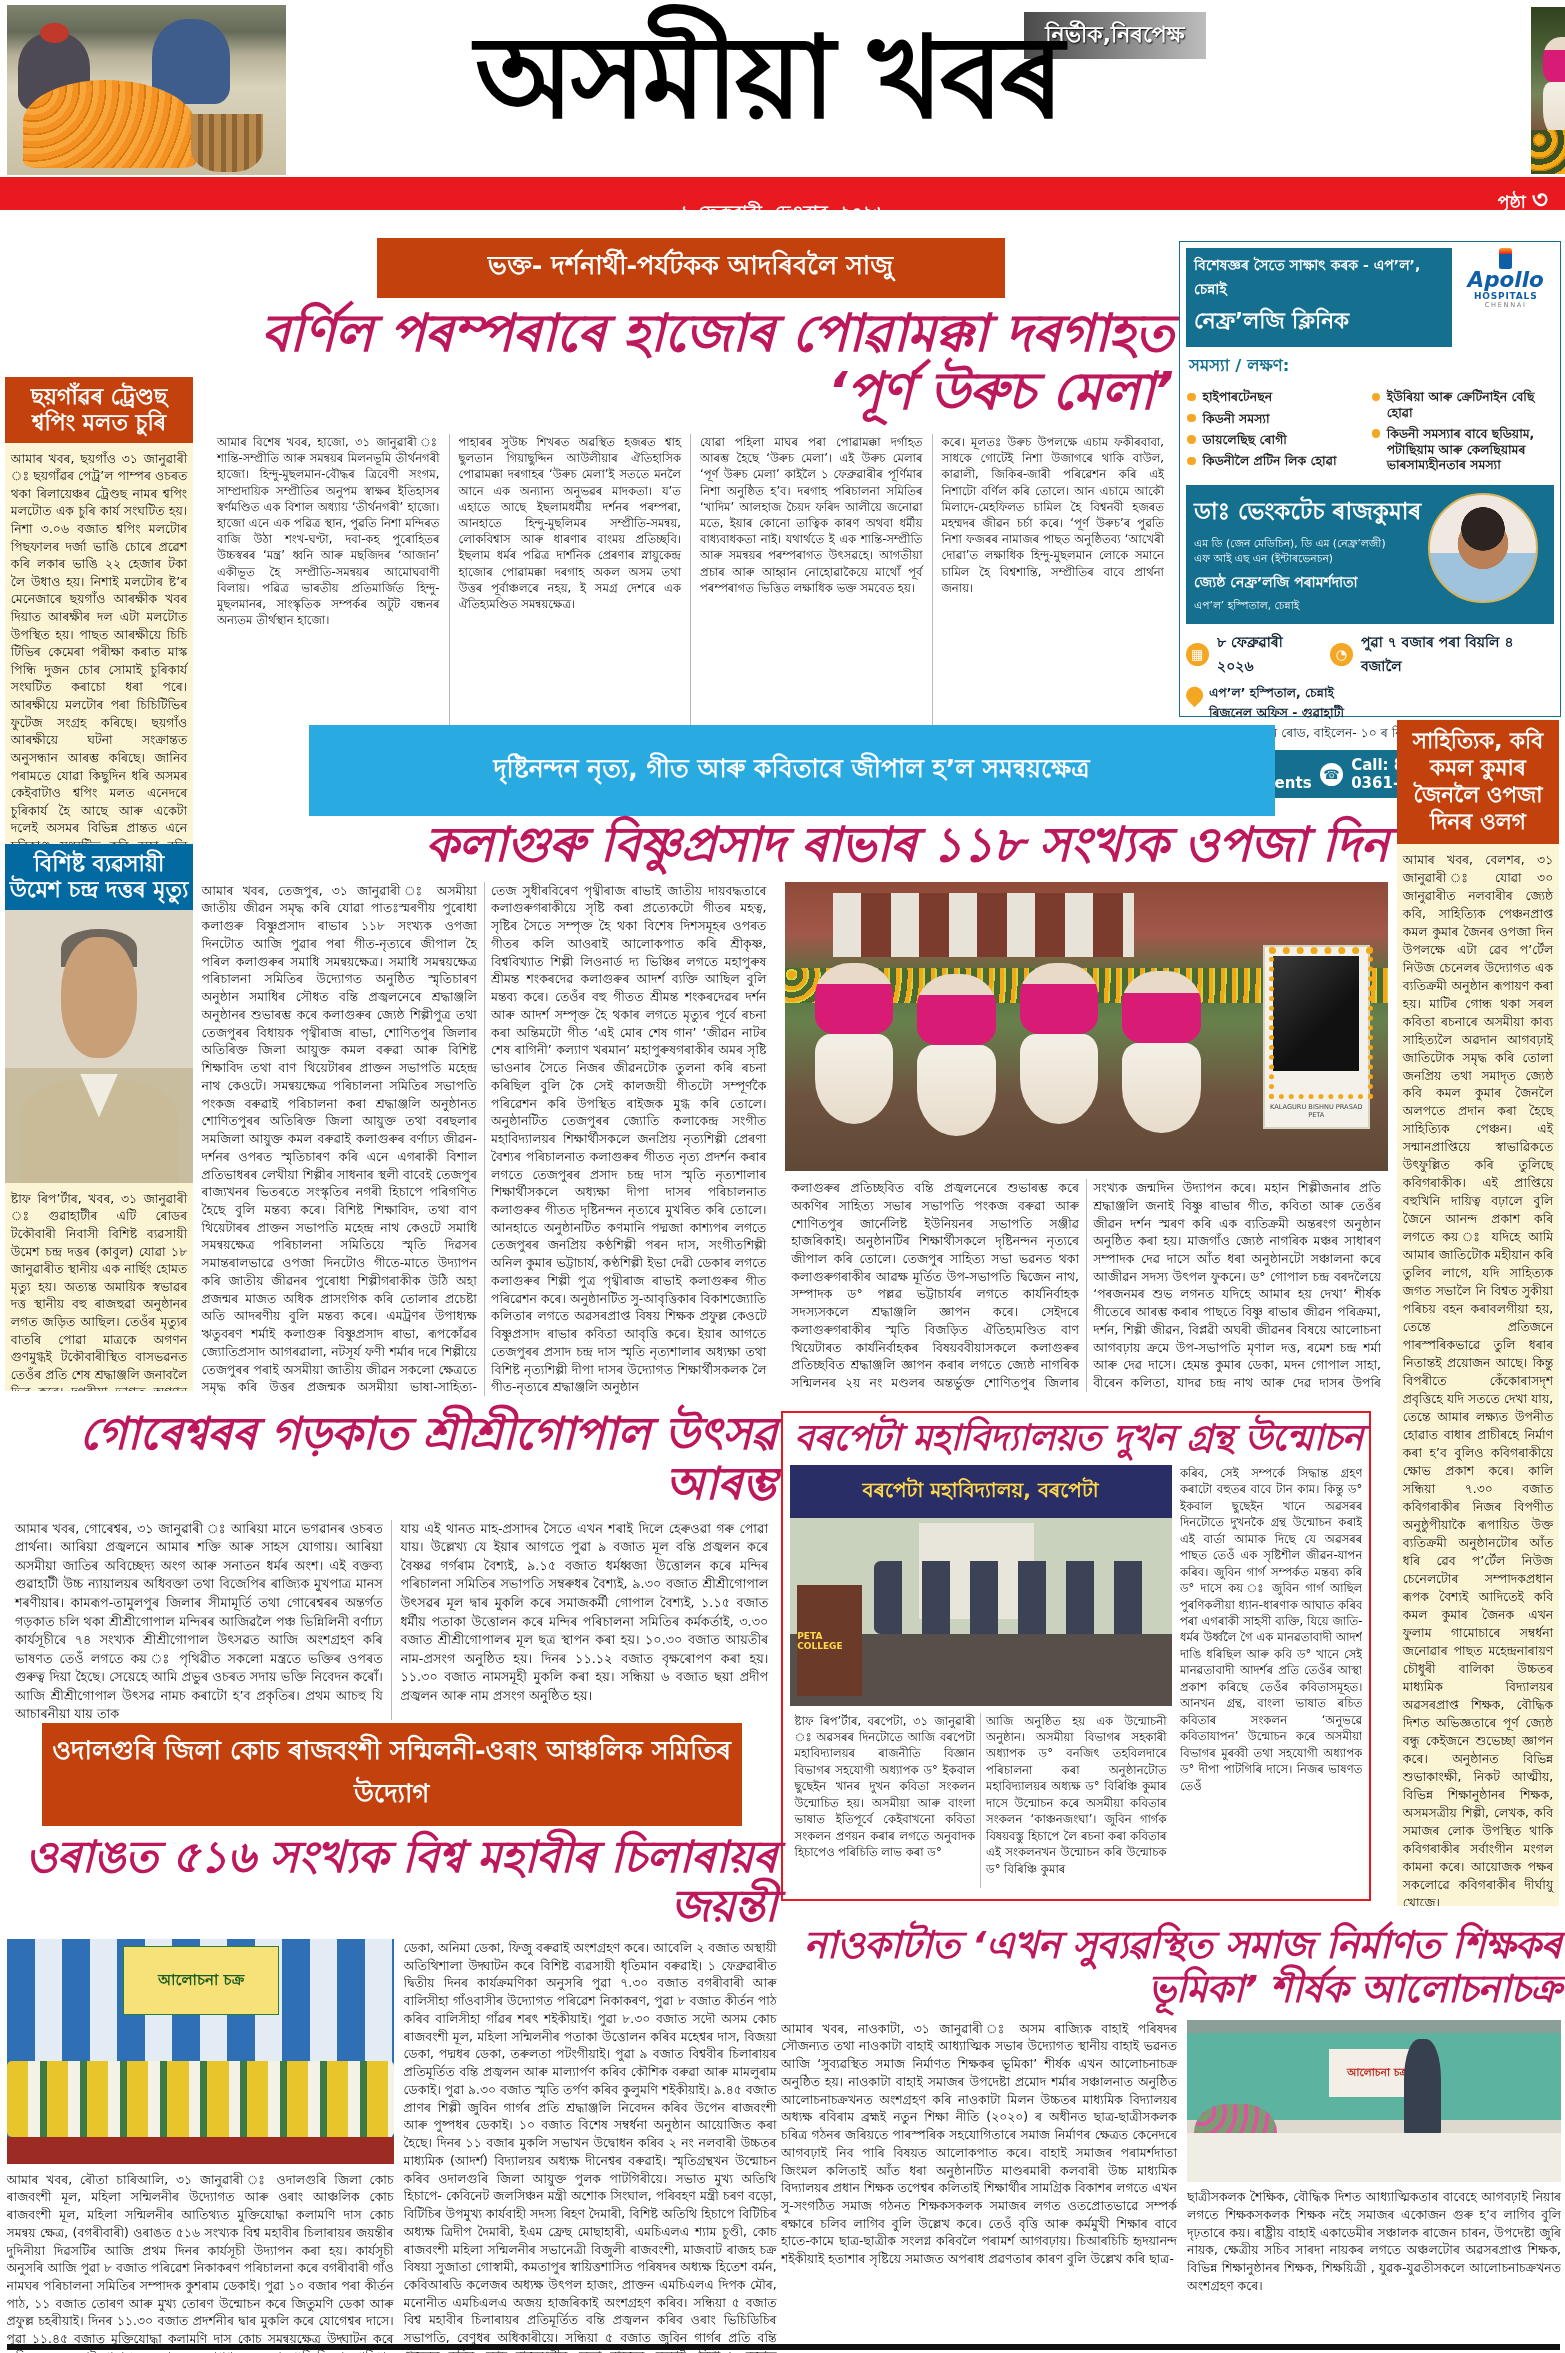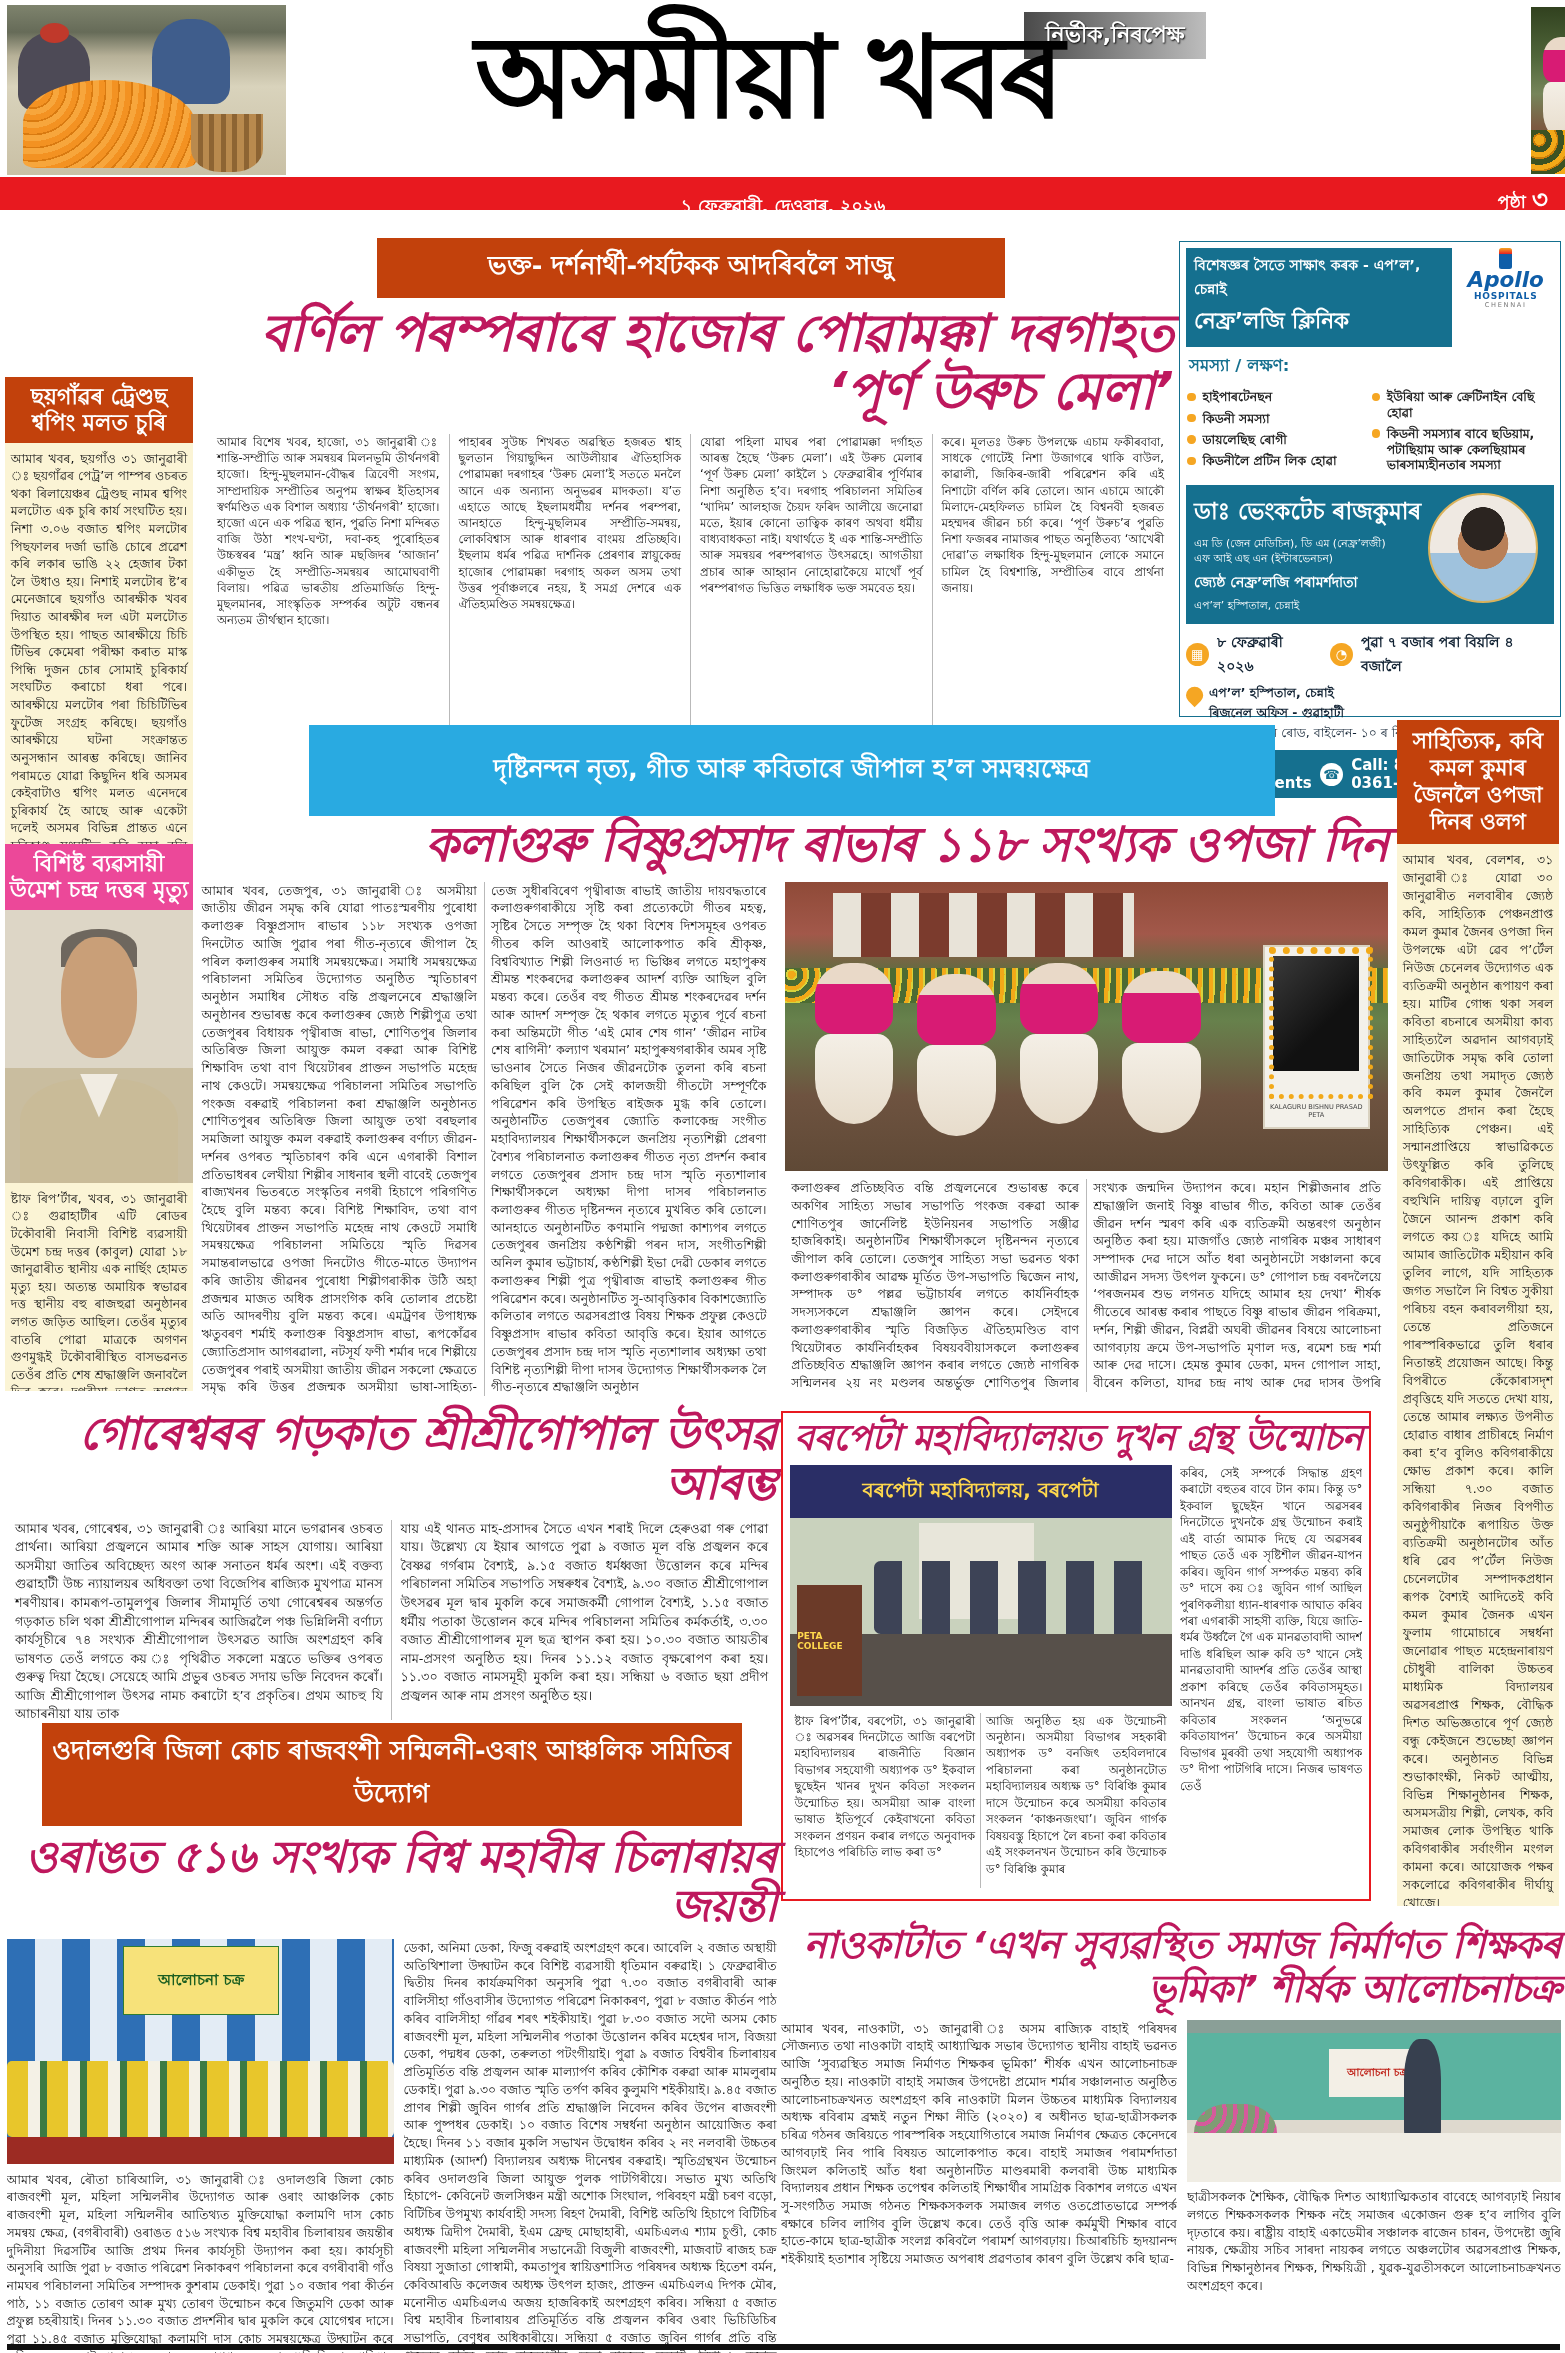--- a/index.html
+++ b/index.html
@@ -8,26 +8,26 @@
   
   .masthead{position:absolute;left:0;top:0;width:1566px;height:177px;display:flex;}
   .mast-photo-left{position:absolute;left:6.6px;top:5px;width:279px;height:170px;}
   .mast-photo-right{position:absolute;left:1252px;top:6.6px;width:302px;height:167px;}
   .mast-center{position:absolute;left:297px;top:0;width:942px;height:177px;}
   .mast-title{position:absolute;left:0;right:0;top:15px;text-align:center;font-size:114px;
               font-weight:bold;letter-spacing:-3.3px;line-height:1.1;color:#000;}
   .mast-tagline{position:absolute;right:33px;top:11.6px;padding:5px 21.5px;font-size:22px;font-weight:bold;
               color:#fff;background:linear-gradient(90deg,#4a4a4a,#bdbdbd);text-shadow:0.8px 0.8px 1.7px #000;}
   .datebar{position:absolute;left:0;top:177px;width:1566px;height:33px;background:#e8191f;color:#fff;}
-  .datebar .date{position:absolute;left:0;right:0;top:16px;text-align:center;font-size:17.3px;font-weight:bold;}
+  .datebar .date{position:absolute;left:0;right:0;top:22px;text-align:center;font-size:17.3px;font-weight:bold;}
   .datebar .pageno{position:absolute;right:18px;top:3.3px;font-size:17.3px;font-weight:bold;}
   .datebar .pageno b{font-size:25px;}
   
   .kicker{color:#fff;font-weight:bold;text-align:center;}
-  .red{background:#c2410c;} .blue{background:#29aae1;} .black{background:#ec4899;}
+  .red{background:#c2410c;} .blue{background:#29aae1;} .black{background:#0369a1;}
   .headline{font-weight:bold;text-align:right;color:#be185d;line-height:1.12;letter-spacing:-0.8px;font-style:italic;}
   .cols{display:flex;}
   .col{flex:1;text-align:justify;overflow:hidden;}
   .col+.col{border-left:0.8px solid #b9b9b9;}
   .body-txt{text-align:justify;overflow:hidden;}
   .cream{background:#fbf4d5;}
   .photo{position:relative;overflow:hidden;background:#cfcabc;}
   
   .lead{position:absolute;left:208px;top:238px;width:965px;}
   .lead .kicker{width:628px;margin:0 auto;font-size:25.6px;padding:8.3px 0;}

